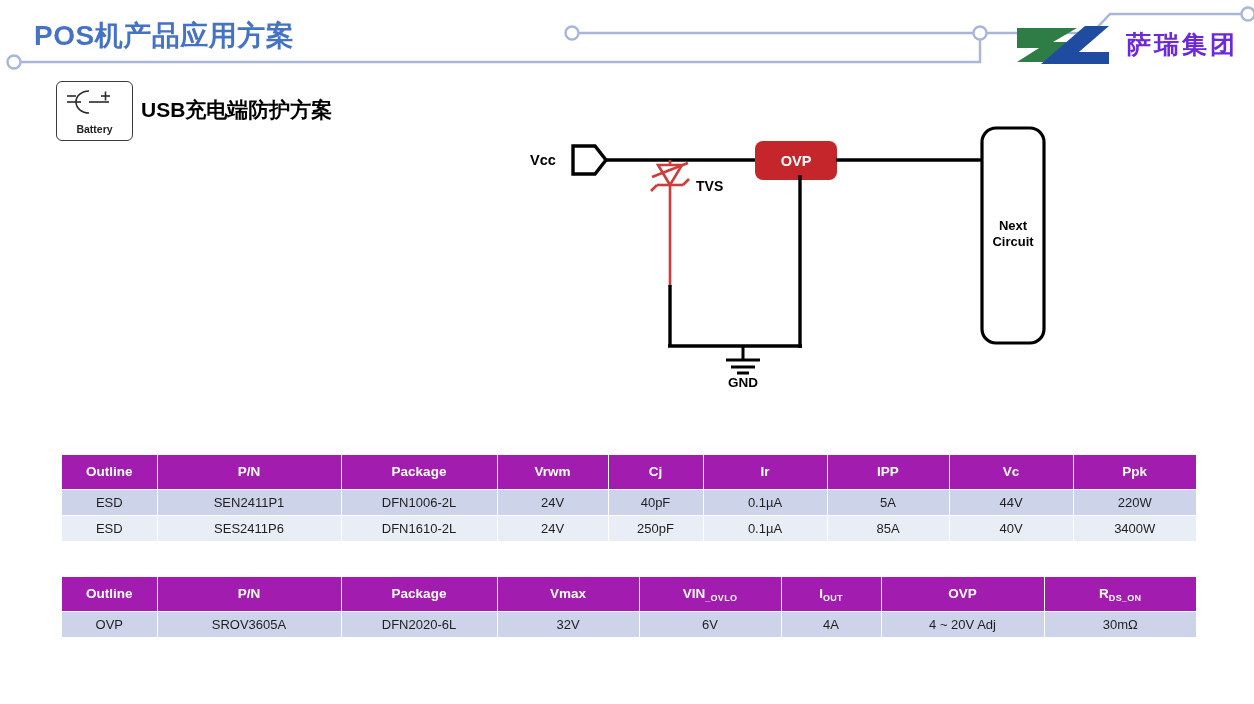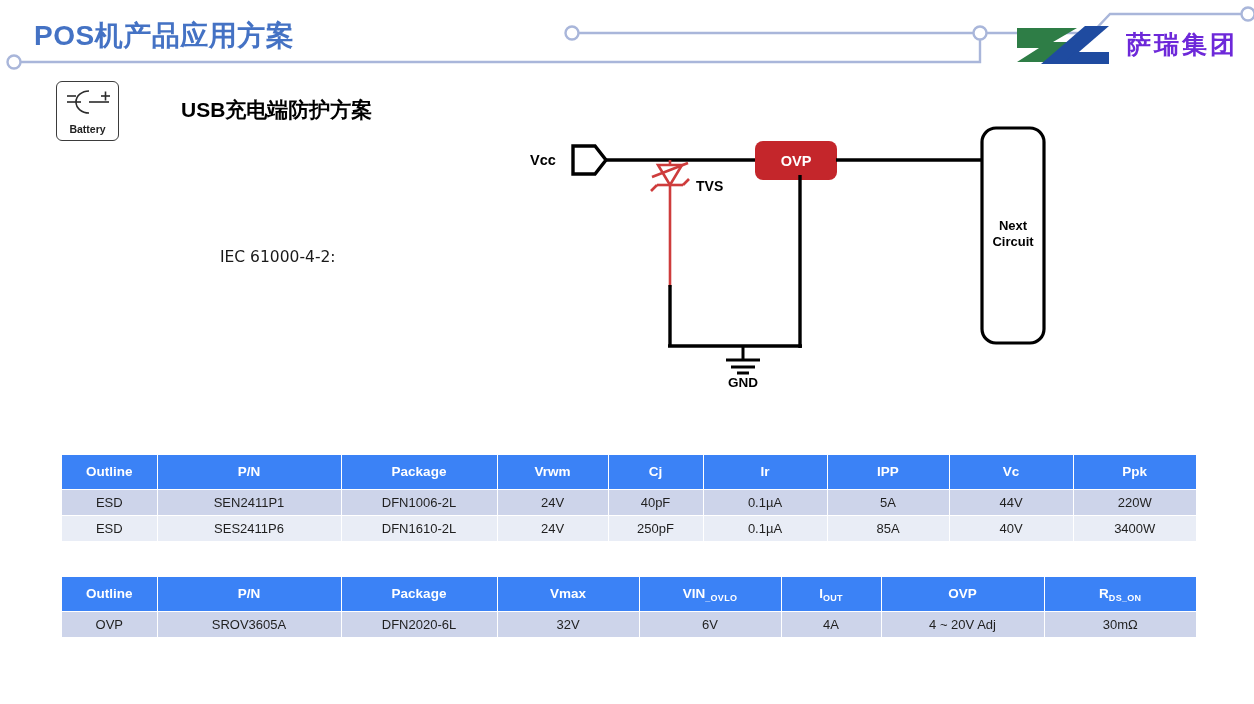--- a/index.html
+++ b/index.html
@@ -16,38 +16,38 @@
     position: absolute; left: 34px; top: 17px;
     font-size: 28px; font-weight: bold;
     color: #4472C4; letter-spacing: .5px;
     white-space: nowrap;
   }
   #header-deco { position: absolute; left: 0; top: 0; width: 1254px; height: 80px; }
 
   
   #battery-icon {
     position: absolute; left: 56px; top: 81px;
-    width: 63px; height: 60px;
+    width: 77px; height: 60px;
     border: 1.4px solid #3b3b3b; border-radius: 6px;
     background: #fff;
   }
   #battery-icon .bsvg { position:absolute; left:0; top:2px; width:63px; height:36px; }
   #battery-label {
     position: absolute; left: 0; bottom: 5px; width: 100%;
     text-align: center; font-size: 10.5px; font-weight: bold; color: #222;
   }
 
   
   #section-heading {
     position: absolute; left: 141px; top: 96px;
     font-size: 21px; font-weight: bold; color: #000;
     font-family: "Liberation Serif", serif;
     white-space: nowrap;
   }
-  #section-heading .lat { font-family: "Liberation Sans", sans-serif; margin-left: 40px; }
+  #section-heading .lat { font-family: "Liberation Sans", sans-serif; }
 
   
   #iec-note {
     position: absolute; left: 220px; top: 245px;
     font-size: 15.5px; color: #1a1a1a; line-height: 25px;
     font-family: "DejaVu Sans", sans-serif;
     white-space: nowrap;
   }
 
   
@@ -57,21 +57,21 @@
   
   .tbl {
     position: absolute;
     border-collapse: collapse;
     table-layout: fixed;
     font-family: "Liberation Sans", sans-serif;
   }
   #table-esd { left: 62px; top: 455px; width: 1134px; }
   #table-ovp { left: 62px; top: 577px; width: 1134px; }
   .tbl th {
-    background: #3b82f6; color: #fff;
+    background: #a21caf; color: #fff;
     font-size: 13.5px; font-weight: bold;
     height: 34px; text-align: center;
     border-right: 1.5px solid #ffffff;
     border-bottom: 1.5px solid #ffffff;
   }
   .tbl th:last-child { border-right: none; }
   .tbl td {
     font-size: 13px; color: #1f1f1f;
     height: 26px; text-align: center;
     border-right: 1.5px solid #ffffff;
@@ -119,21 +119,20 @@
       <line x1="48.5" y1="7.5" x2="48.5" y2="16.5" stroke="#2b2b2b" stroke-width="1.6"></line>
     </svg>
     <div id="battery-label">Battery</div>
   </div>
 
   <div id="section-heading">
     <span class="lat">USB</span><span>充电端防护方案</span>
   </div>
 
   <div id="iec-note">
-    <div>IEC 61000-4-2:</div>
   </div>
 
   <svg id="circuit" viewBox="0 0 620 300">
 
     <path d="M73,31 L95,31 L106,45 L95,59 L73,59 Z" fill="#ffffff" stroke="#000" stroke-width="3.4"></path>
     <text class="clab" x="30" y="50" font-size="14.5">Vcc</text>
 
     <line x1="104" y1="45" x2="255" y2="45" stroke="#000" stroke-width="3.4"></line>
 
     <line x1="170" y1="45" x2="170" y2="172" stroke="#CE3C3C" stroke-width="2.6"></line>

